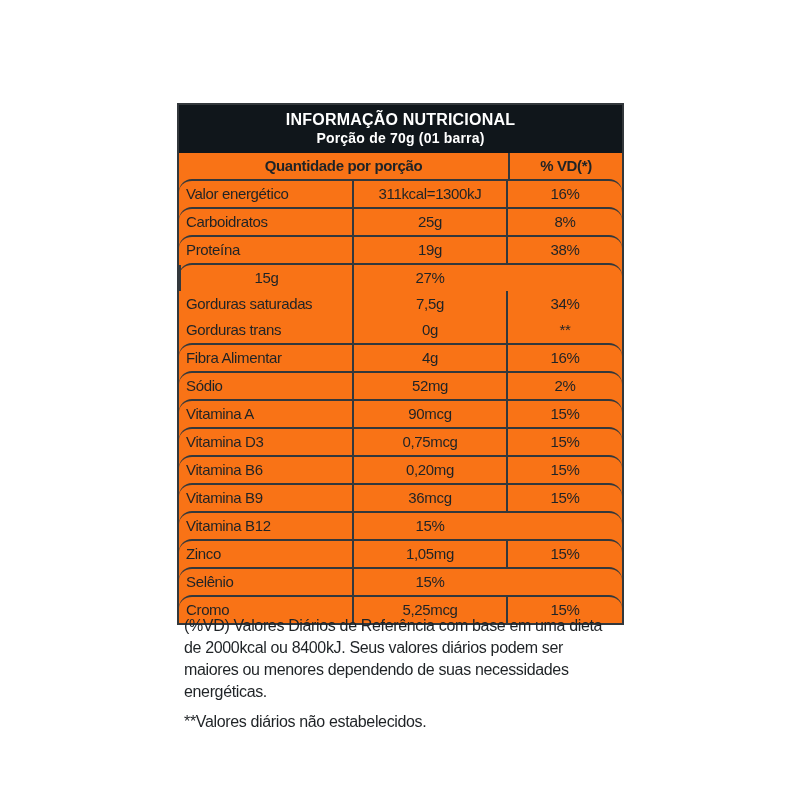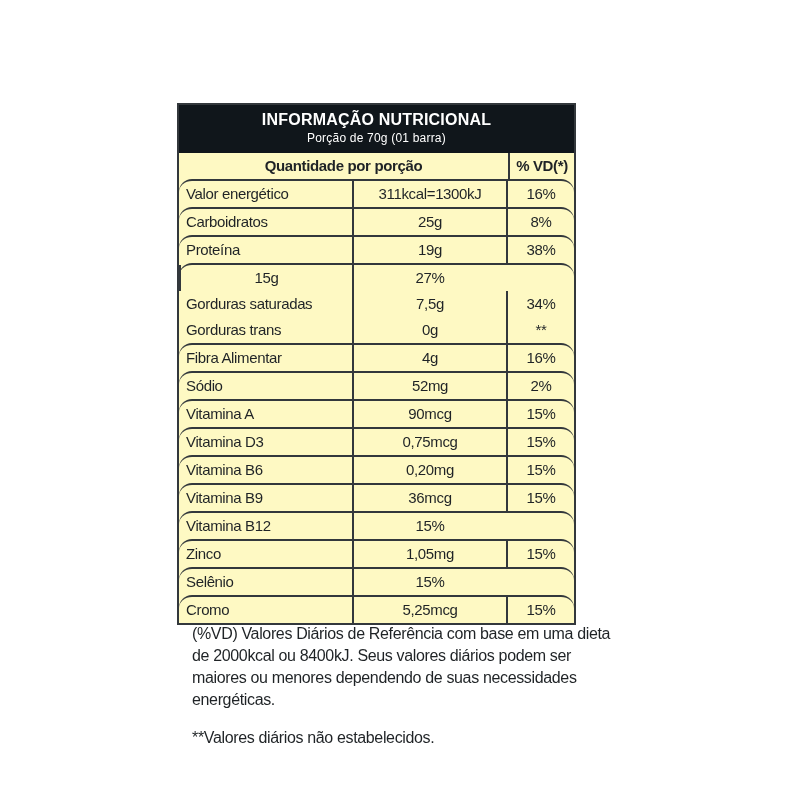--- a/index.html
+++ b/index.html
@@ -12,52 +12,52 @@
   *{box-sizing:border-box;}
   html,body{margin:0;padding:0;}
   body{
     width:800px;height:800px;position:relative;
     background:var(--page_bg);
     font-family:"Liberation Sans", sans-serif;
     color:var(--text);
   }
   .sheet{position:absolute;inset:0;background:var(--page_bg);}
   .ntable{
-    position:absolute;left:177px;top:103px;width:399px;
+    position:absolute;left:177px;top:103px;width:447px;
     border:2px solid var(--border);
-    background:#fef9c3;
+    background:#f97316;
   }
   .nt-header{
     background:var(--header_bg);
     color:var(--header_text);
     text-align:center;
     padding:5px 0 6px;
   }
   .nt-title{font-weight:bold;font-size:16px;line-height:19px;letter-spacing:.2px;}
-  .nt-subtitle{font-weight:normal;font-size:12px;line-height:18px;letter-spacing:.2px;}
+  .nt-subtitle{font-weight:bold;font-size:14px;line-height:18px;letter-spacing:.2px;}
   .nt-colhead{
     display:grid;grid-template-columns:329px 1fr;
     font-weight:bold;
   }
   .nt-colhead .cell{line-height:26px;font-size:15px;text-align:center;}
   .row{
     display:grid;grid-template-columns:173px 154px 1fr;
     border-top:2px solid var(--border);
     border-radius:13px;
   }
   .row.subrow{border-top:none;}
   .cell{font-size:15px;line-height:26px;letter-spacing:-0.35px;}
   .cell.c2,.cell.c3{border-left:2px solid var(--border);text-align:center;}
   .cell.name{text-align:left;padding-left:7px;white-space:nowrap;}
   .cell.qty,.cell.vd{text-align:center;}
   .footnotes{
     position:absolute;left:176px;top:607px;width:452px;
     font-size:16px;line-height:22px;letter-spacing:-0.35px;
   }
-  .footnotes p{margin:16px;}
+  .footnotes p{margin:8px;}
 </style>
 </head>
 <body>
 
 <div class="sheet">
 
   <div class="ntable">
 
     <div class="nt-header">
       <div class="nt-title">INFORMAÇÃO NUTRICIONAL</div>

